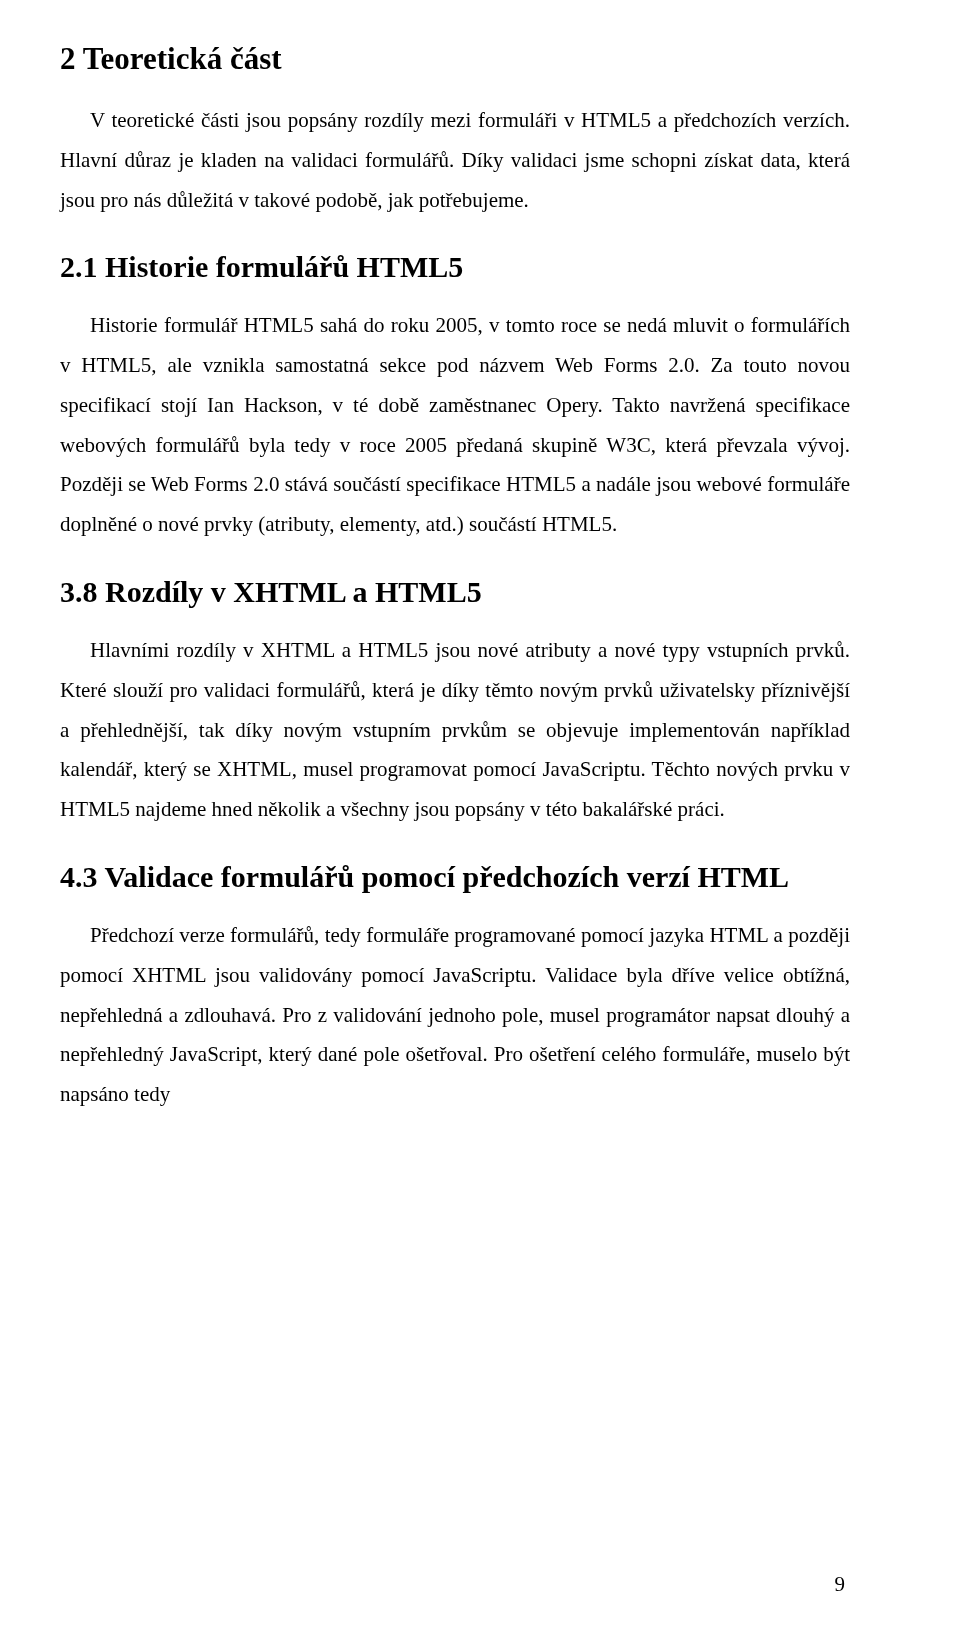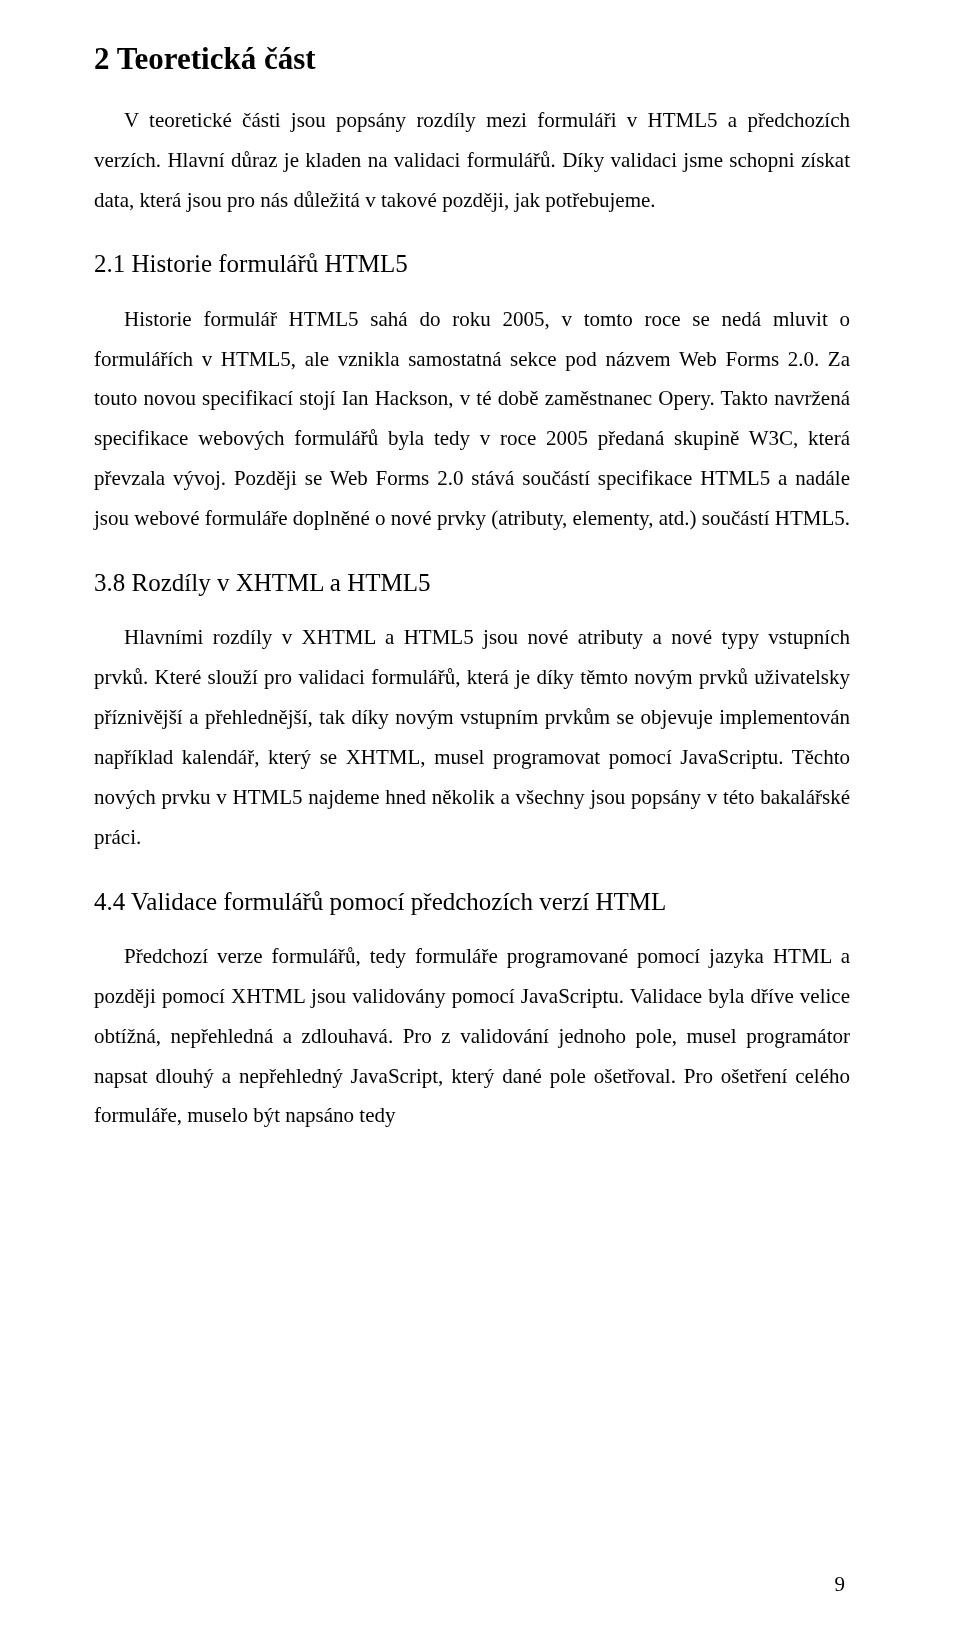--- a/index.html
+++ b/index.html
@@ -4,34 +4,34 @@
 <style>
   html, body {
     margin: 0;
     padding: 0;
     background: #fff;
   }
   .page {
     width: 960px;
     min-height: 1637px;
     box-sizing: border-box;
-    padding: 40px 110px 60px 94px;
+    padding: 40px 110px 60px 60px;
     font-family: "Times New Roman", Times, serif;
     color: #000;
     position: relative;
   }
   h1.section-heading {
     font-size: 31px;
     font-weight: bold;
     margin: 0 0 22px 0;
     line-height: 1.25;
   }
   h2.subsection-heading {
-    font-size: 25px;
-    font-weight: normal;
+    font-size: 30px;
+    font-weight: bold;
     margin: 28px 0 20px 0;
     line-height: 1.25;
   }
   p.body-text {
     font-size: 21px;
     line-height: 1.9;
     margin: 0 0 16px 0;
     text-align: justify;
     text-indent: 30px;
   }
@@ -43,29 +43,29 @@
     font-family: "Times New Roman", Times, serif;
   }
 </style>
 </head>
 <body>
 
 <div class="page">
 
   <h1 class="section-heading">2  Teoretická část</h1>
 
-  <p class="body-text">V teoretické části jsou popsány rozdíly mezi formuláři v HTML5 a předchozích verzích. Hlavní důraz je kladen na validaci formulářů. Díky validaci jsme schopni získat data, která jsou pro nás důležitá v takové později, jak potřebujeme.</p>
+  <p class="body-text">V teoretické části jsou popsány rozdíly mezi formuláři v HTML5 a předchozích verzích. Hlavní důraz je kladen na validaci formulářů. Díky validaci jsme schopni získat data, která jsou pro nás důležitá v takové podobě, jak potřebujeme.</p>
 
   <h2 class="subsection-heading">2.1  Historie formulářů HTML5</h2>
 
   <p class="body-text">Historie formulář HTML5 sahá do roku 2005, v tomto roce se nedá mluvit o formulářích v HTML5, ale vznikla samostatná sekce pod názvem Web Forms 2.0. Za touto novou specifikací stojí Ian Hackson, v té době zaměstnanec Opery. Takto navržená specifikace webových formulářů byla tedy v roce 2005 předaná skupině W3C, která převzala vývoj. Později se Web Forms 2.0 stává součástí specifikace HTML5 a nadále jsou webové formuláře doplněné o nové prvky (atributy, elementy, atd.) součástí HTML5.</p>
 
   <h2 class="subsection-heading">3.8  Rozdíly v XHTML a HTML5</h2>
 
   <p class="body-text">Hlavními rozdíly v XHTML a HTML5 jsou nové atributy a nové typy vstupních prvků. Které slouží pro validaci formulářů, která je díky těmto novým prvků uživatelsky příznivější a přehlednější, tak díky novým vstupním prvkům se objevuje implementován například kalendář, který se XHTML, musel programovat pomocí JavaScriptu. Těchto nových prvku v HTML5 najdeme hned několik a všechny jsou popsány v této bakalářské práci.</p>
 
-  <h2 class="subsection-heading">4.4  Validace formulářů pomocí předchozích verzí HTML</h2>
+  <h2 class="subsection-heading">4.3  Validace formulářů pomocí předchozích verzí HTML</h2>
 
   <p class="body-text">Předchozí verze formulářů, tedy formuláře programované pomocí jazyka HTML a později pomocí XHTML jsou validovány pomocí JavaScriptu. Validace byla dříve velice obtížná, nepřehledná a zdlouhavá. Pro z validování jednoho pole, musel programátor napsat dlouhý a nepřehledný JavaScript, který dané pole ošetřoval. Pro ošetření celého formuláře, muselo být napsáno tedy</p>
 
   <div class="page-number">9</div>
 
 </div>
 
 </body></html>

